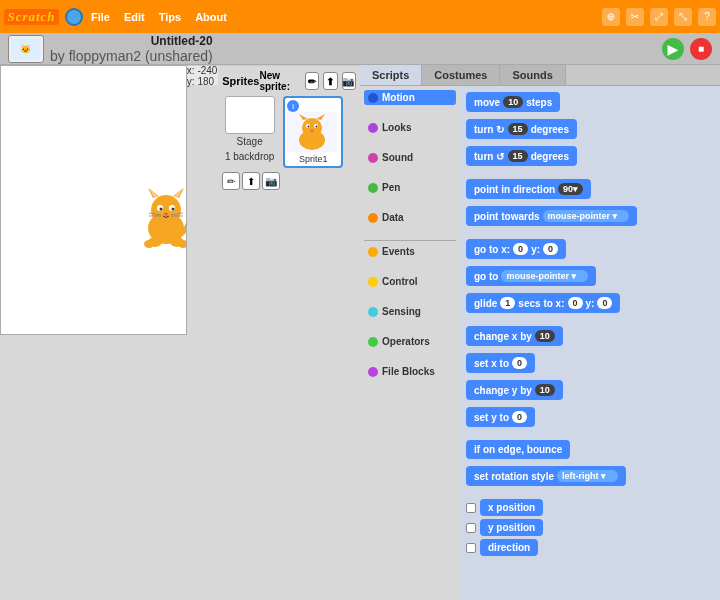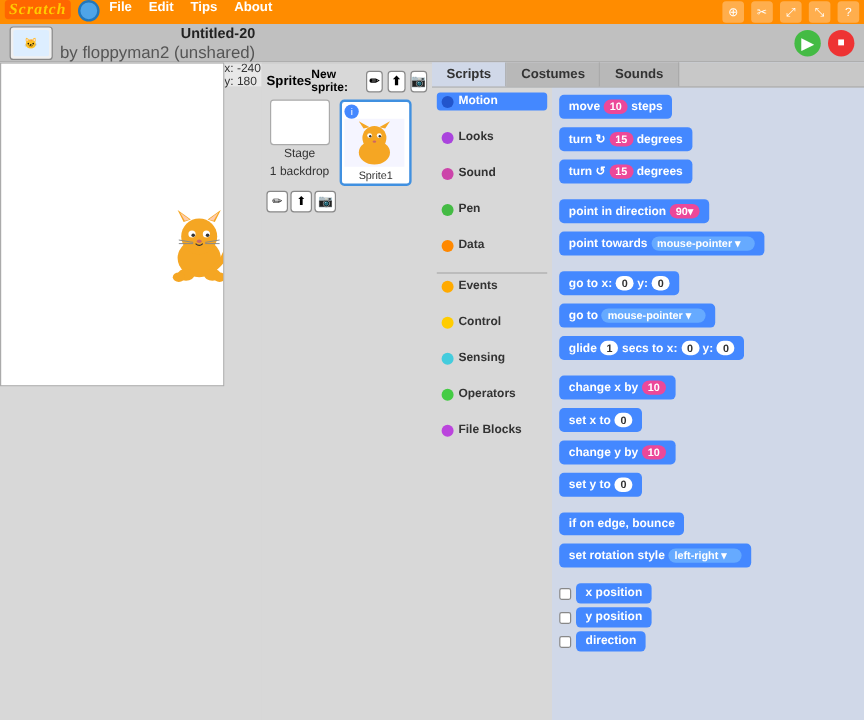--- a/index.html
+++ b/index.html
@@ -1,22 +1,23 @@
 <!DOCTYPE html>
 <html><head>
   <meta charset="utf-8">
   <style>
     * { box-sizing: border-box; margin: 0; padding: 0; }
     body { font-family: Arial, sans-serif; font-size: 11px; background: #e0e0e0; width: 720px; height: 600px; overflow: hidden; }
 
     
     #menubar {
       background: #ff8c00;
-      height: 20px;
-      display: flex;
+      height: 33px;
+      display: flex;
+      align-items: center;
       padding: 0 4px;
       gap: 2px;
     }
     .scratch-logo {
       width: 55px;
       height: 16px;
       background: #ff6600;
       border-radius: 3px;
       display: flex;
       align-items: center;
@@ -272,21 +273,21 @@
       padding: 4px 8px;
       font-size: 10px;
       font-weight: bold;
       color: white;
       cursor: pointer;
       white-space: nowrap;
       gap: 3px;
     }
     .block-motion { background: #4488ff; }
     .block-val {
-      background: #ec4899;
+      background: #404040;
       border-radius: 10px;
       padding: 1px 5px;
       font-size: 9px;
       color: white;
     }
     .block-val-white {
       background: white;
       border-radius: 10px;
       padding: 1px 5px;
       font-size: 9px;

